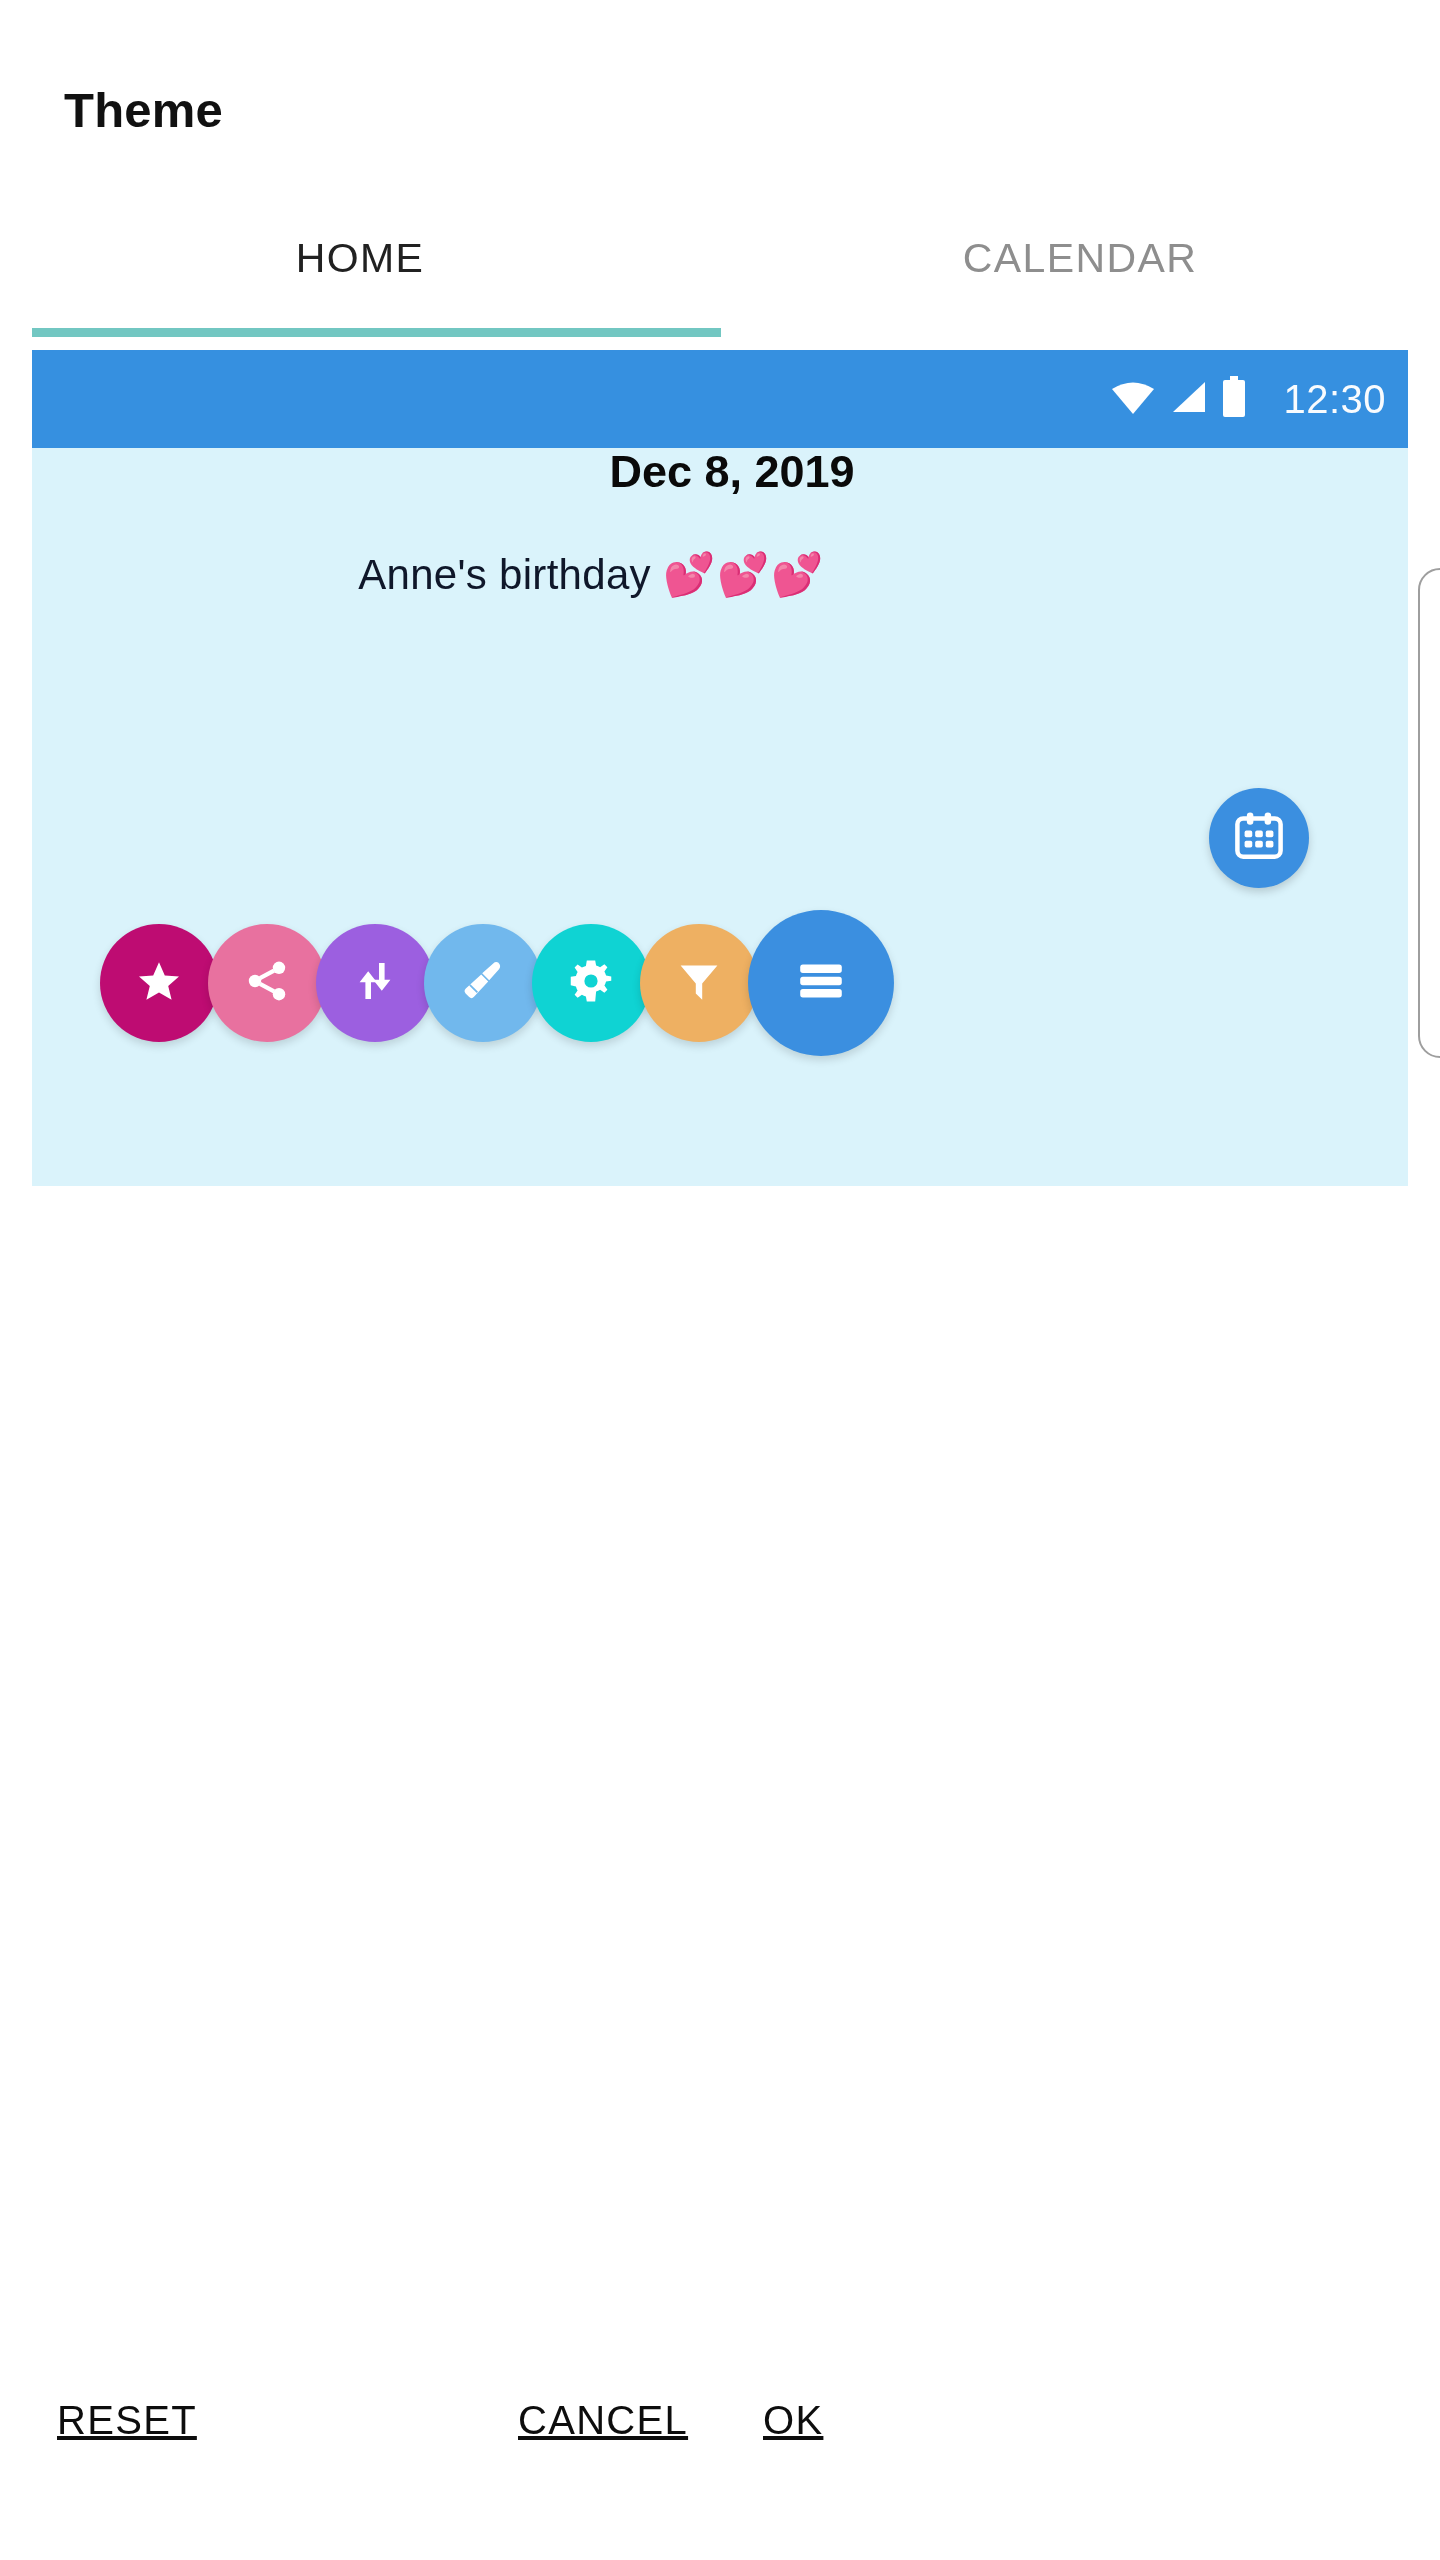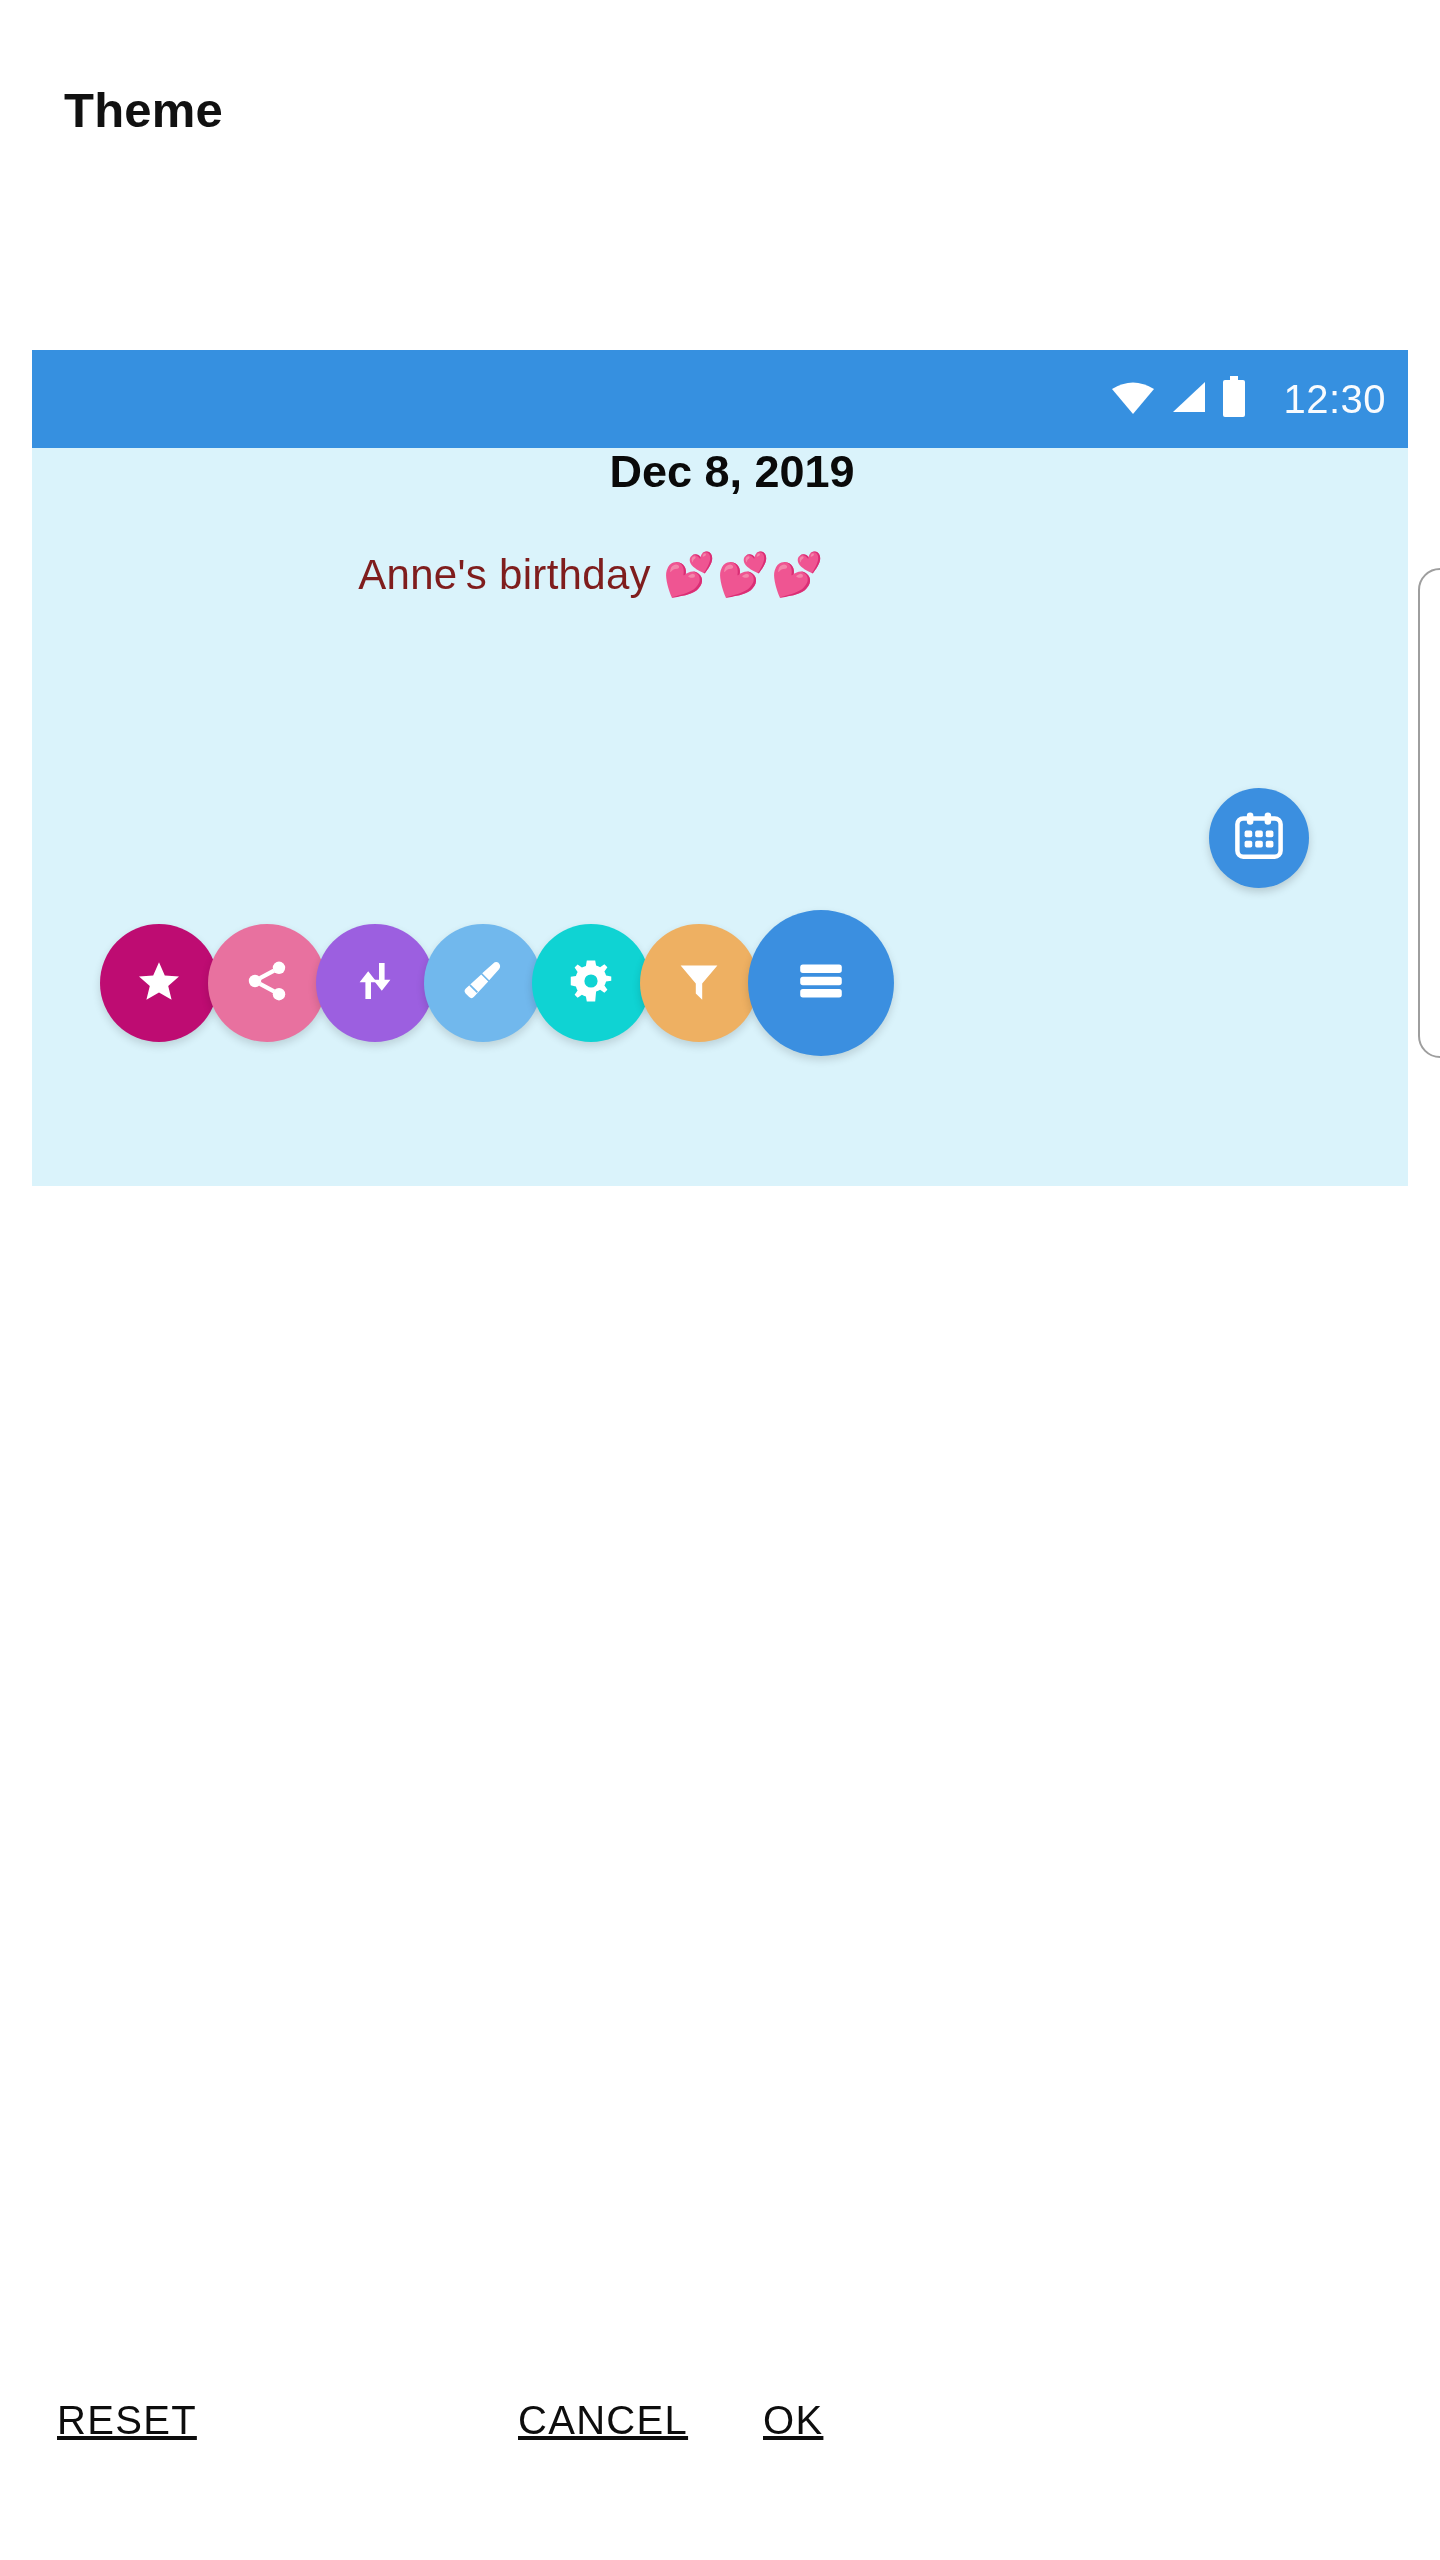--- a/index.html
+++ b/index.html
@@ -98,21 +98,21 @@
     font-size: 45px;
     font-weight: bold;
     color: #0a0a0a;
   }
   .preview-event {
     position: absolute;
     left: 0; top: 200px;
     width: 1120px;
     text-align: center;
     font-size: 42px;
-    color: #7f1d1d;
+    color: #0f172a;
     letter-spacing: 0.3px;
   }
   .preview-event .hearts { letter-spacing: 2px; }
 
   
   .fab-calendar {
     position: absolute;
     left: 1177px;
     top: 438px;
     width: 100px;
@@ -185,20 +185,29 @@
   .act-cancel { left: 518px; }
   .act-ok     { left: 763px; }
 </style>
 </head>
 <body>
 
 <div class="screen">
 
   <div class="page-title">Theme</div>
 
+  <div class="tabbar">
+    <div class="tab tab-home">
+      <span>HOME</span>
+    </div>
+    <div class="tab tab-cal">
+      <span>CALENDAR</span>
+    </div>
+    <div class="tab-indicator"></div>
+  </div>
 
   <div class="preview">
 
     <div class="statusbar">
       <span class="sb-icons">
         <span class="ico-wifi">
           <svg width="44" height="34" viewBox="0 0 44 34">
             <path d="M22 34 L1 9 Q22 -4 43 9 Z" fill="#ffffff"></path>
           </svg>
         </span>

